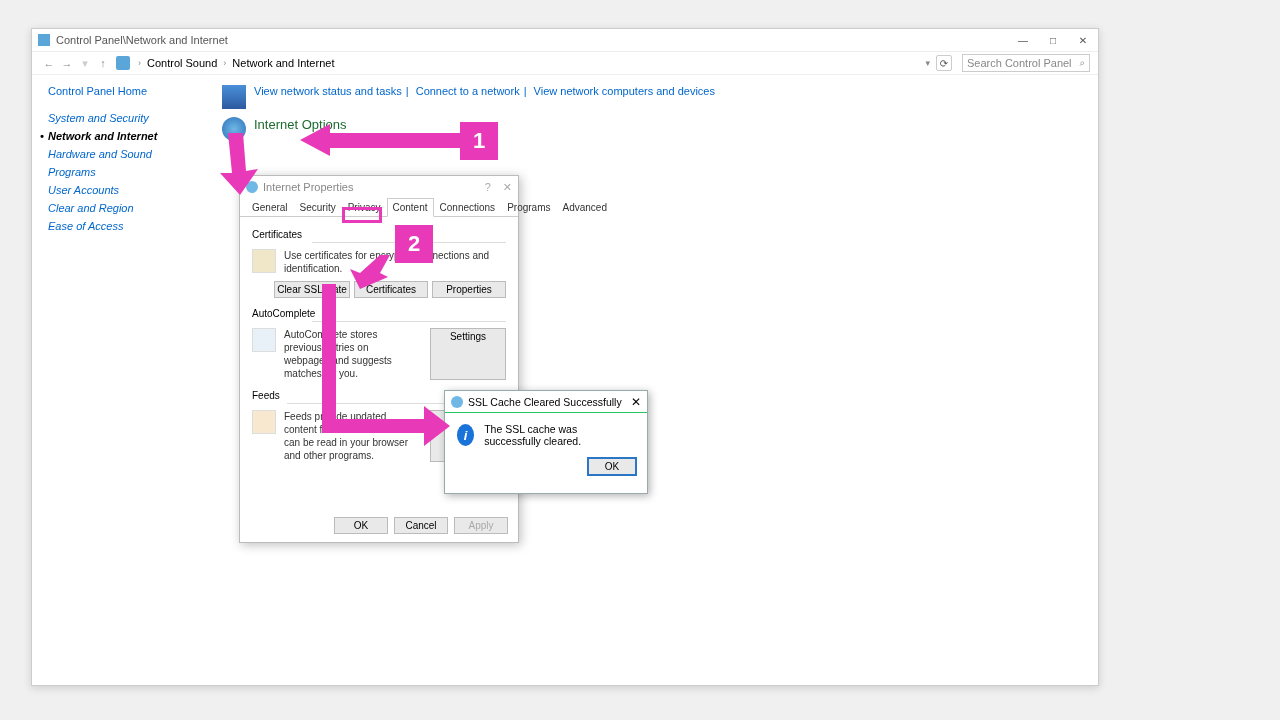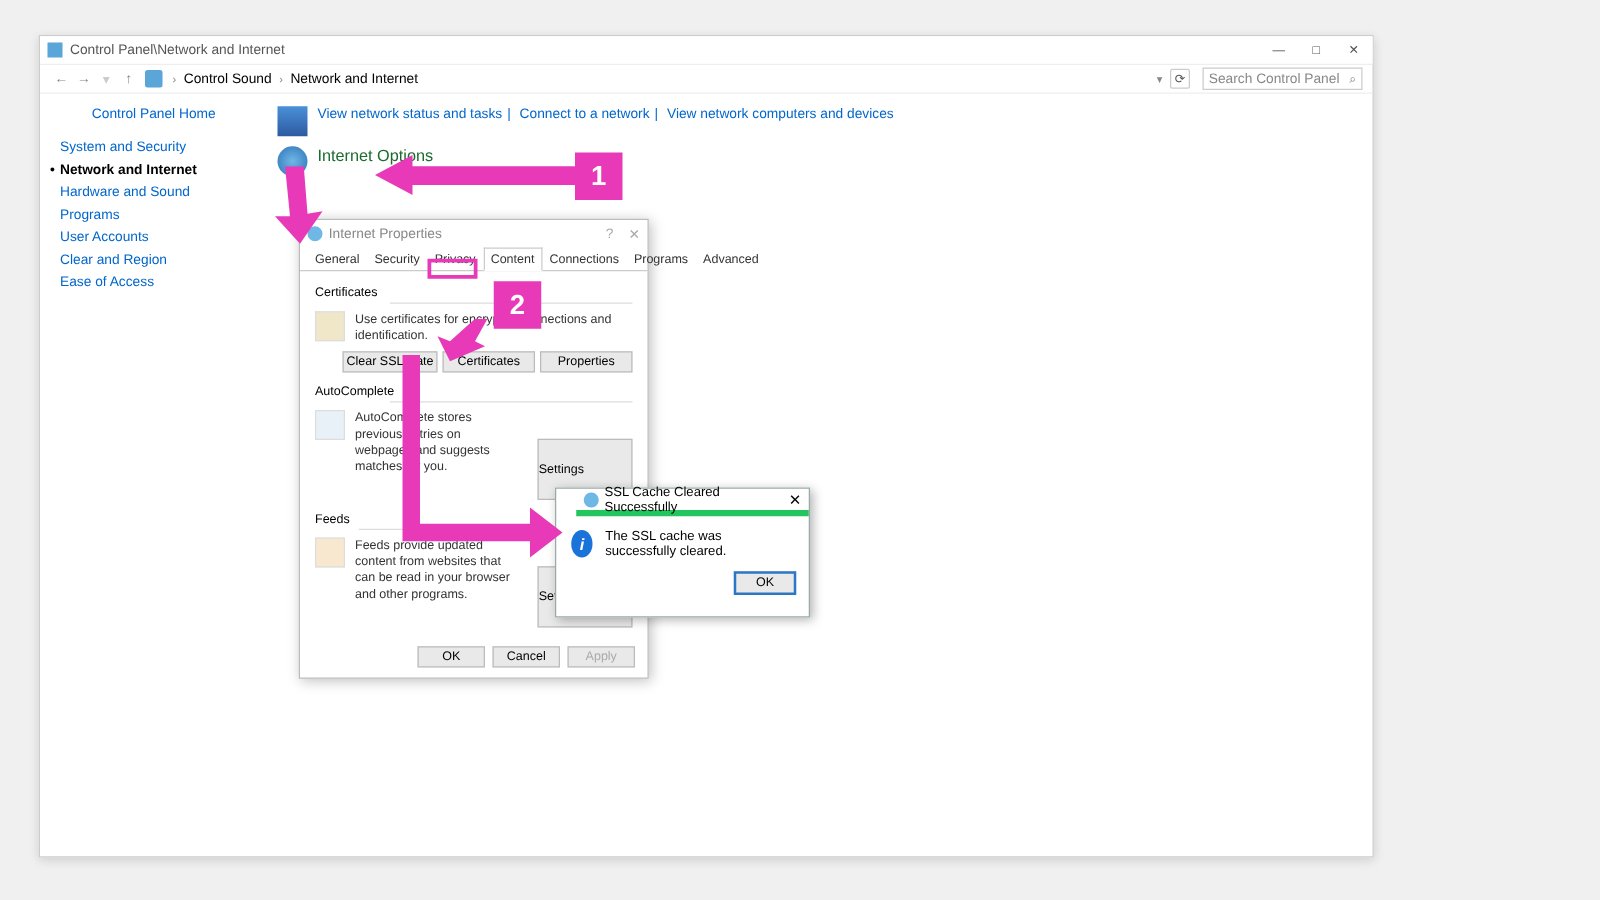--- a/index.html
+++ b/index.html
@@ -12,22 +12,22 @@
   .cp-nav { height: 24px; display:flex; align-items:center; padding:0 8px; border-top:1px solid #eee; border-bottom:1px solid #eee; font-size:11px; }
   .cp-nav .arrow { width:18px; text-align:center; color:#888; }
   .cp-nav .bc-icon { width:14px; height:14px; background:#5aa6d8; border-radius:2px; margin:0 4px; display:inline-block;}
   .cp-nav .crumb { color:#000; margin:0 2px; }
   .cp-nav .sep { color:#888; margin:0 4px; font-size:9px;}
   .cp-nav .flex { flex:1; }
   .cp-nav .dd { color:#888; margin-right:6px; font-size:9px; }
   .cp-nav .refresh { width:16px; height:16px; border:1px solid #ccc; border-radius:2px; display:flex;align-items:center;justify-content:center; font-size:10px; margin-right:10px; color:#555;}
   .cp-nav .search { width:128px; height:18px; border:1px solid #ccc; font-size:11px; padding:0 4px; color:#888; display:flex; align-items:center; justify-content:space-between;}
   .sidebar { position:absolute; left:16px; top:56px; width:150px; font-size:11px; }
-  .sidebar .home { color:#0066cc; margin-bottom:12px;text-align:center; }
-  .sidebar .item { color:#0066cc; padding:3px 0; }
+  .sidebar .home { color:#0066cc; margin-bottom:12px; }
+  .sidebar .item { color:#0066cc; padding:3px 0;font-style:italic; }
   .sidebar .item.active { font-weight:bold; color:#000; }
   .sidebar .item.active::before { content:"•"; position:absolute; left:-8px; }
   .content { position:absolute; left:190px; top:56px; right:16px; }
   .group { display:flex; margin-bottom:8px; }
   .group .gicon { width:24px; height:24px; margin-right:8px; flex-shrink:0; }
   .group .heading { color:#1a6b2e; font-size:13px; }
   .group .links { font-size:11px; }
   .group .links span { color:#0066cc; }
   .group .linksep { color:#888; margin:0 4px; }
   
@@ -40,27 +40,27 @@
   .ip-tabs div.active { border:1px solid #ccc; border-bottom:1px solid #fff; margin-bottom:-1px; background:#fff; }
   .ip-body { padding:8px 12px; }
   .sect-label { font-size:10px; margin-top:4px;}
   .sect-hr { border:none; border-top:1px solid #ddd; margin:2px 0 6px; margin-left:60px;}
   .sect-row { display:flex; gap:8px; }
   .sect-row .sicon { width:24px; height:24px; background:#f0e6c8; border:1px solid #ddd; flex-shrink:0;}
   .sect-row .stext { font-size:10px; color:#333; line-height:1.3; }
   .btn-row { display:flex; gap:4px; margin:6px 0 0 22px; }
   .wbtn { background:#e9e9e9; border:1px solid #bbb; font-size:10px; padding:2px 0; text-align:center; cursor:default; }
   .wbtn.w1 { width:76px; } .wbtn.w2 { width:74px; }
-  .rside-btn { width:76px; background:#e9e9e9; border:1px solid #bbb; font-size:10px; padding:18px 0; margin-left:auto;margin-top:23px; }
+  .rside-btn { width:76px; background:#e9e9e9; border:1px solid #bbb; font-size:10px; padding:2px 0; text-align:center; margin-left:auto; }
   .ip-footer { position:absolute; bottom:8px; right:10px; display:flex; gap:6px; }
   .ip-footer .wbtn { width:54px; }
   .ip-footer .wbtn.disabled { color:#aaa; }
   
   .msg-dialog { position:absolute; left:444px; top:390px; width:204px; height:104px; background:#fff; border:1px solid #9aa; box-shadow:2px 2px 8px rgba(0,0,0,.3); font-size:10.5px; }
-  .msg-tb { height:22px; display:flex; align-items:center; padding:0 6px; border-bottom:5px solid #22c55e;margin-left:16px; }
+  .msg-tb { height:22px; display:flex; align-items:center; padding:0 6px; border-bottom:1px solid #22c55e; }
   .msg-tb .micon { width:12px;height:12px;background:#6fb8e6;border-radius:50%;margin-right:5px;display:inline-block;}
   .msg-tb .close { margin-left:auto; font-size:12px; }
   .msg-body { display:flex; align-items:center; gap:10px; padding:10px 12px; }
   .msg-body .info { width:22px; height:22px; border-radius:50%; background:#1a73d8; color:#fff; display:flex;align-items:center;justify-content:center; font-style:italic; font-weight:bold; font-size:13px;}
   .msg-footer { display:flex; justify-content:flex-end; padding:0 10px 8px; }
   .msg-footer .wbtn { width:50px; border:2px solid #2b77c5; }
   
   .anno { position:absolute; pointer-events:none; }
   .anno-num { background:#e83ab8; color:#fff; font-size:22px; font-weight:bold; width:38px; height:38px; display:flex;align-items:center;justify-content:center; position:absolute;}
   .anno-hl { border:3px solid #e83ab8; position:absolute; background:transparent; }

